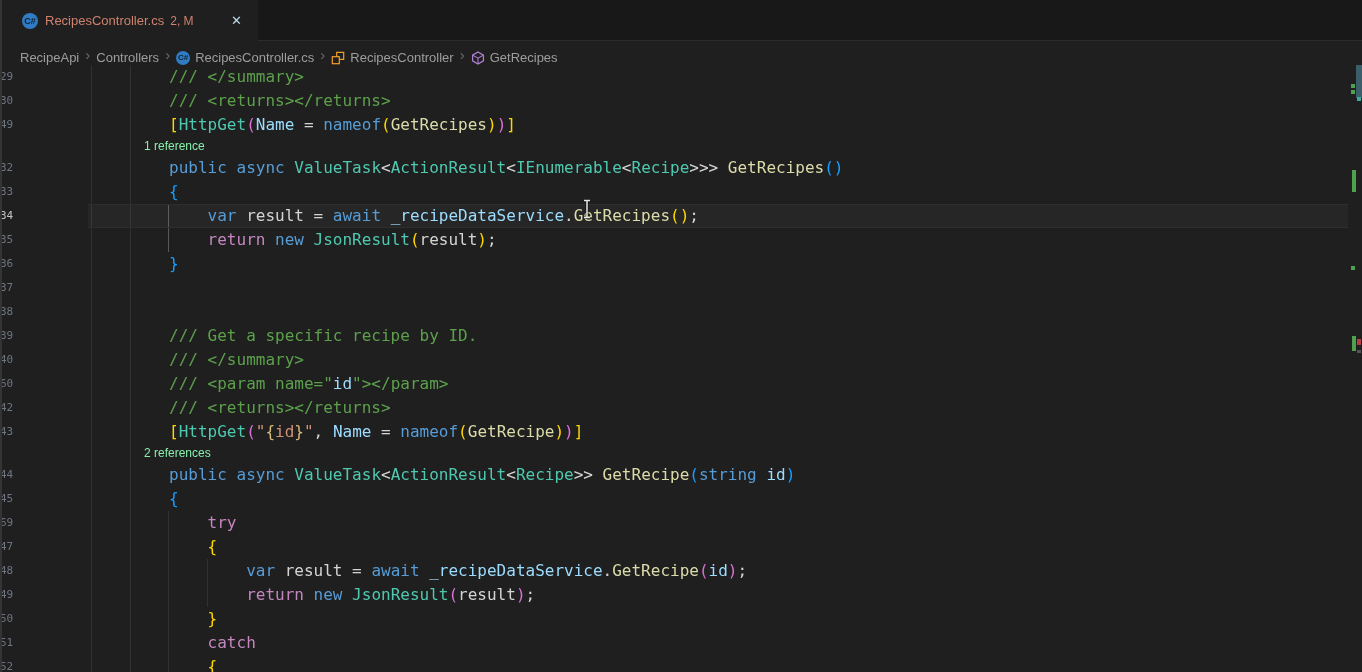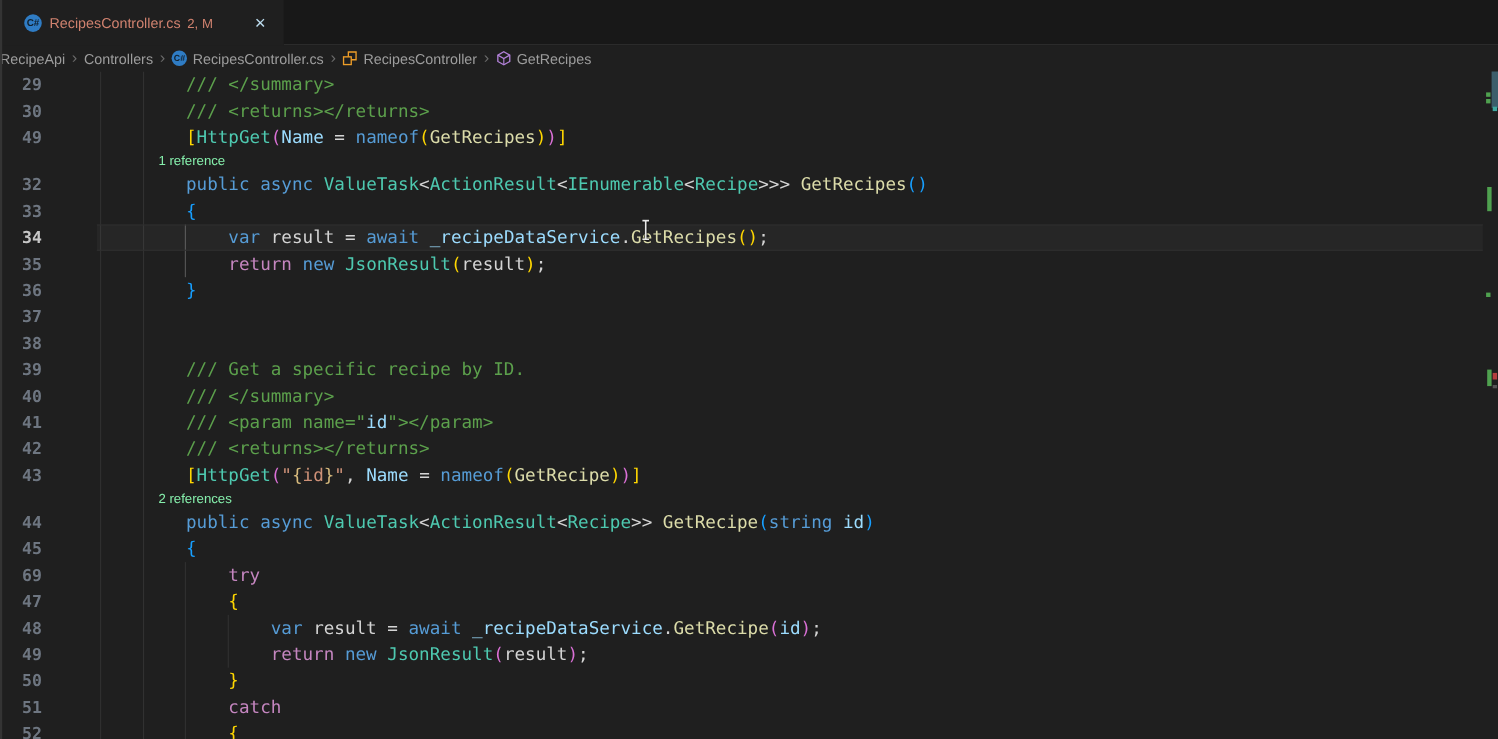--- a/index.html
+++ b/index.html
@@ -13,42 +13,42 @@
        padding:0 12px 0 22px;box-sizing:border-box;cursor:pointer;}
   .tab-strip-rest{flex:1;background:#181818;border-bottom:1px solid #2b2b2b;box-sizing:border-box;}
   .cs-icon{width:16px;height:16px;border-radius:8px;background:#2f7cc4;color:#10202e;
            font:bold 9px/16px "Liberation Sans",sans-serif;text-align:center;flex:0 0 auto;}
   .tab-title{color:#d0826f;font-size:13px;margin-left:7px;white-space:pre;}
   .tab-badge{color:#d0826f;font-size:12px;margin-left:6px;}
   .tab-close{margin-left:auto;color:#bcdcee;font-size:13px;padding:2px 4px;cursor:pointer;}
 
   
   .breadcrumb{position:absolute;left:0;top:41px;width:1140px;height:24px;display:flex;
-              align-items:center;box-sizing:border-box;color:#9d9d9d;
+              align-items:flex-end;padding-left:20px;box-sizing:border-box;color:#9d9d9d;
               font-size:13px;}
   .bc-item{display:flex;align-items:center;cursor:pointer;white-space:pre;}
   .bc-sep{color:#6b6b6b;font-size:15px;margin:0 6px 2px 6px;}
   .bc-ico{margin-right:5px;display:flex;align-items:center;}
   .cs-mini{width:14px;height:14px;border-radius:7px;background:#2f7cc4;color:#10202e;
            font:bold 8px/14px "Liberation Sans",sans-serif;text-align:center;}
 
   
   .editor{position:absolute;left:0;top:65px;width:1362px;height:607px;overflow:hidden;}
   .guide{position:absolute;width:1px;background:#313131;}
   .g0{left:91px;top:0;height:607px;}
   .g4{left:130px;top:0;height:607px;}
   .g8a{left:168px;top:139px;height:48px;background:#585858;}
   .g8b{left:168px;top:446px;height:161px;}
   .g12{left:207px;top:494px;height:48px;}
   .cur-line{position:absolute;left:88px;right:14px;top:139px;height:24px;box-sizing:border-box;
             border-top:1px solid #2e2e2e;border-bottom:1px solid #2e2e2e;
             background:rgba(255,255,255,0.03);}
   .rows{position:absolute;left:0;top:0;right:14px;}
   .row{display:flex;height:24px;font:16px/24px "DejaVu Sans Mono",monospace;}
-  .gut{width:58px;flex:0 0 auto;text-align:center;color:#6e7681;font-size:15px;cursor:pointer;font-weight:bold;}
+  .gut{width:58px;flex:0 0 auto;text-align:left;color:#6e7681;font-size:11px;cursor:pointer;}
   .row.active .gut{color:#c6c6c6;}
   .code{white-space:pre;margin-left:34px;cursor:text;}
   .lens{height:19px;font:12px/19px "Liberation Sans",sans-serif;color:#86efac;
         padding-left:116px;cursor:pointer;margin-left:28px;}
 
   
   .kw{color:#569CD6}.ct{color:#C586C0}.ty{color:#4EC9B0}.me{color:#DCDCAA}
   .vb{color:#9CDCFE}.pl{color:#D4D4D4}.c{color:#5CA04C}.st{color:#CE9178}
   .fm{color:#D7BA7D}.b1{color:#FFD700}.b2{color:#DA70D6}.b3{color:#179FFF}
 
@@ -156,21 +156,21 @@
         </div>
         <div class="row">
           <span class="gut">39</span>
           <span class="code"><span class="c">        /// Get a specific recipe by ID.</span></span>
         </div>
         <div class="row">
           <span class="gut">40</span>
           <span class="code"><span class="c">        /// &lt;/summary&gt;</span></span>
         </div>
         <div class="row">
-          <span class="gut">41</span>
+          <span class="gut">60</span>
           <span class="code"><span class="c">        /// &lt;param name="</span><span class="vb">id</span><span class="c">"&gt;&lt;/param&gt;</span></span>
         </div>
         <div class="row">
           <span class="gut">42</span>
           <span class="code"><span class="c">        /// &lt;returns&gt;&lt;/returns&gt;</span></span>
         </div>
         <div class="row">
           <span class="gut">43</span>
           <span class="code"><span>        </span><span class="b1">[</span><span class="ty">HttpGet</span><span class="b2">(</span><span class="st">"</span><span class="fm">{</span><span class="st">id</span><span class="fm">}</span><span class="st">"</span><span class="pl">, </span><span class="vb">Name</span><span class="pl"> = </span><span class="kw">nameof</span><span class="b1">(</span><span class="me">GetRecipe</span><span class="b1">)</span><span class="b2">)</span><span class="b1">]</span></span>
         </div>

